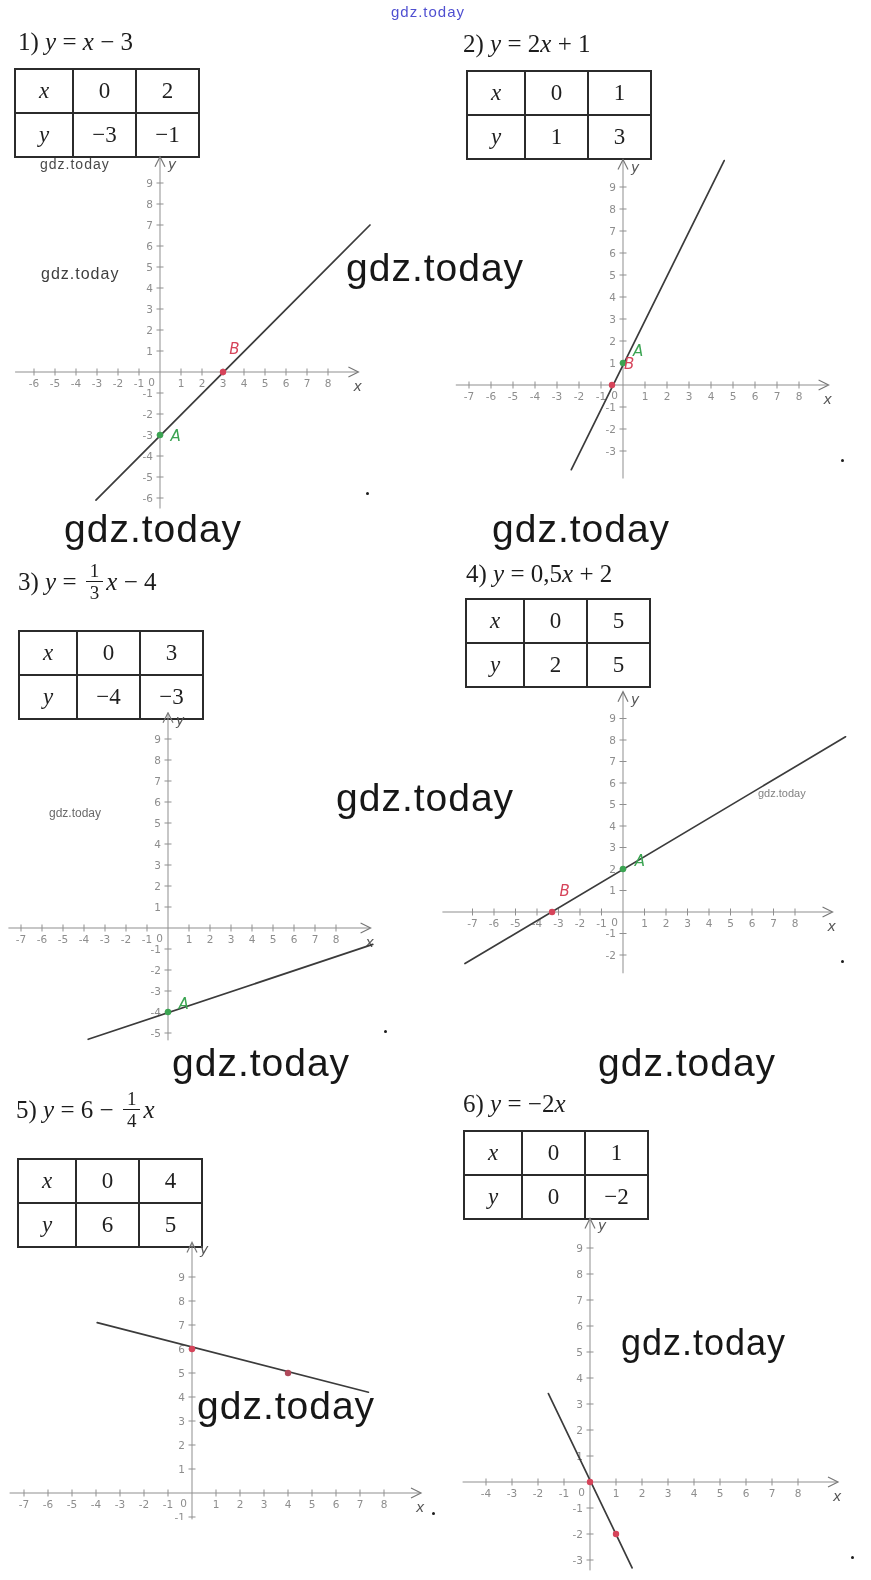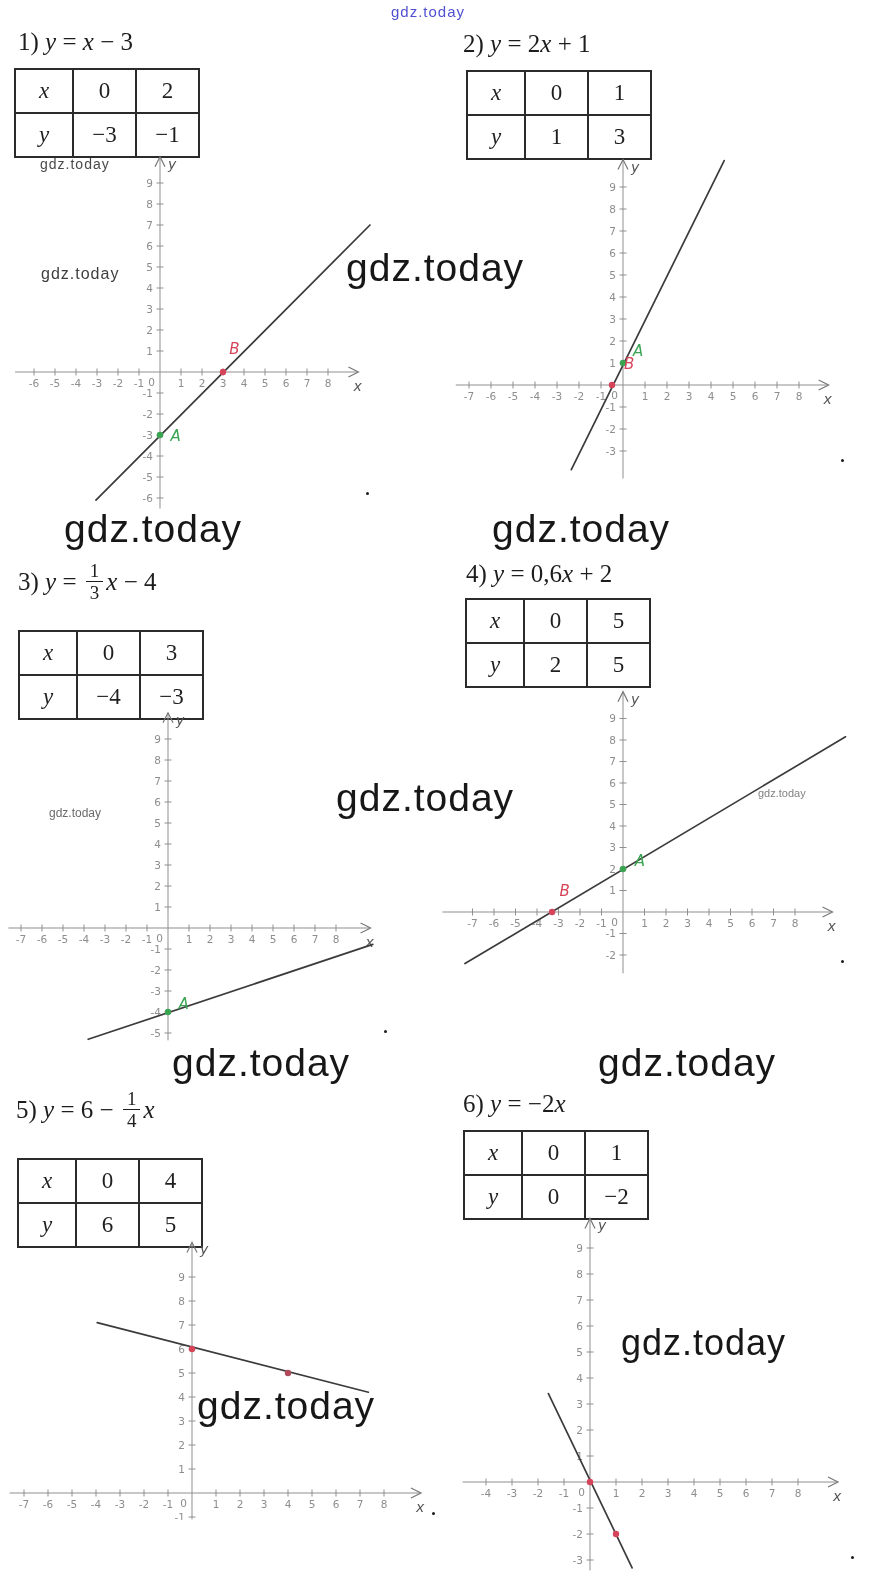--- a/index.html
+++ b/index.html
@@ -335,21 +335,21 @@
         <text x="158" y="230" text-anchor="end" class="tick">0</text>
         <text x="360.6" y="235" class="axletter">x</text>
         <text x="171" y="12.800000000000011" class="axletter">y</text>
         <line x1="83.2" y1="327.3" x2="367.75" y2="232.38" stroke="#3b3b3b" stroke-width="1.7" stroke-linecap="round"></line>
         <circle cx="163" cy="300" r="3.2" fill="#3ba452"></circle>
         <text x="173.5" y="296.85" class="ptlabel" fill="#3ba452">A</text>
       </svg>
   </section>
 
   <section>
-    <div class="equation pe4"><span>4) </span><span class="eq-var">y</span><span> = 0,6</span><span class="eq-var">x</span><span> + 2</span></div>
+    <div class="equation pe4"><span>4) </span><span class="eq-var">y</span><span> = 0,5</span><span class="eq-var">x</span><span> + 2</span></div>
     <table class="val-table pt4">
         <tbody>
           <tr>
             <td class="var">x</td>
             <td>0</td>
             <td>5</td>
           </tr>
           <tr>
             <td class="var">y</td>
             <td>2</td>

